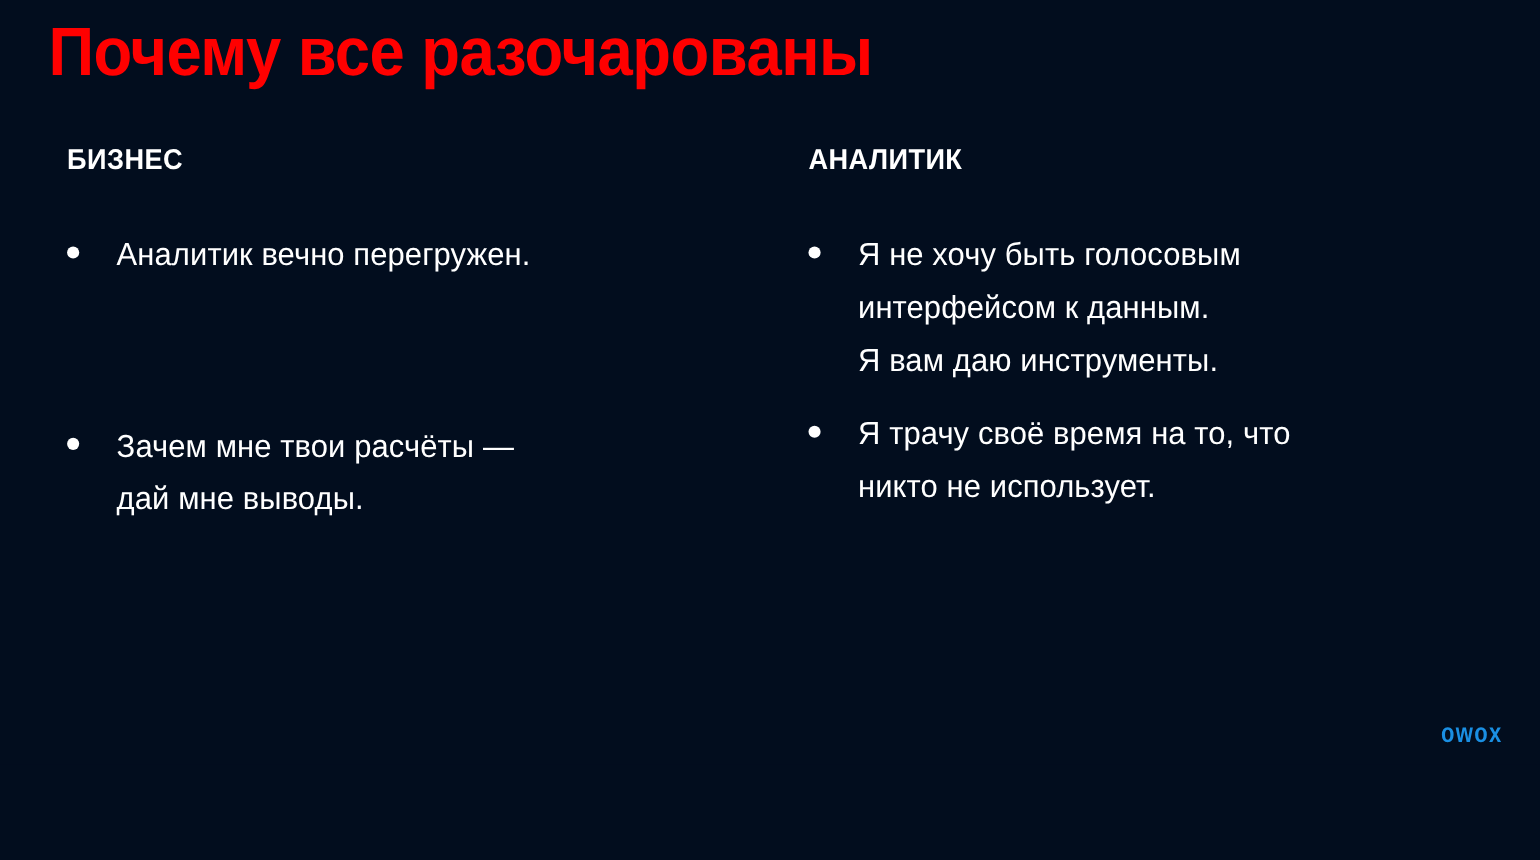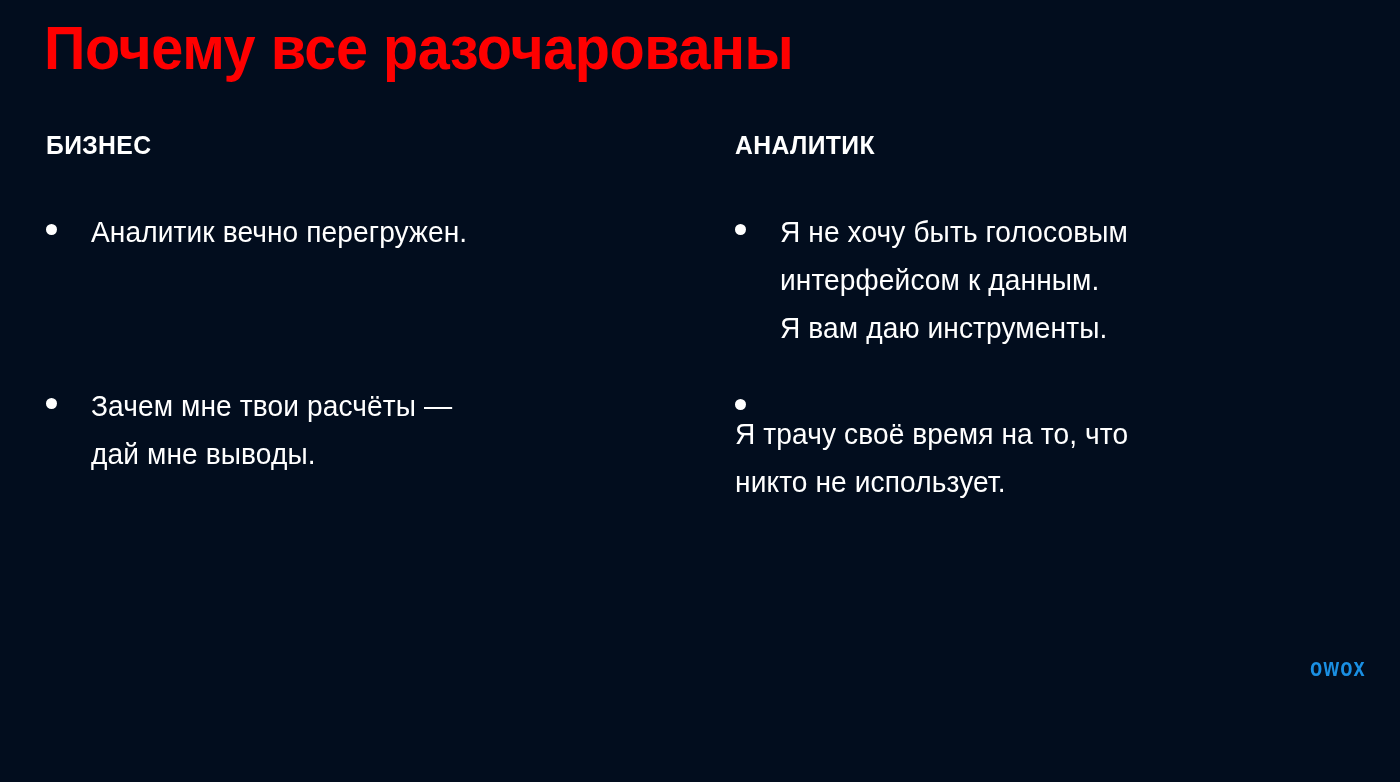--- a/index.html
+++ b/index.html
@@ -44,21 +44,21 @@
     left: 0;
     top: 130px;
     width: 1400px;
     display: flex;
   }
 
   .column {
     position: relative;
   }
 
-  .column-business { width: 700px; padding-left: 46px; }
+  .column-business { width: 700px; padding-left: 61px; }
   .column-analyst  { width: 700px; padding-left: 35px; }
 
   .column-header {
     font-size: 26px;
     line-height: 30px;
     font-weight: bold;
     color: #ffffff;
     letter-spacing: 0.4px;
     transform: scaleX(0.95);
     transform-origin: left center;
@@ -101,21 +101,21 @@
   }
 
   .bullet-line { display: block; white-space: nowrap; }
 
   
   .column-business .bullet-item-0 { margin-top: 0px; }
   .column-business .bullet-item-1 { margin-top: 125px; }
   .column-business .bullet-item-2 { margin-top: 126px; }
 
   .column-analyst .bullet-item-0 { margin-top: 0px; }
-  .column-analyst .bullet-item-1 { margin-top: 31px; flex-direction: column; }
+  .column-analyst .bullet-item-1 { margin-top: 19px; }
   .column-analyst .bullet-item-2 { margin-top: 126px; }
 
   
   .logo {
     position: absolute;
     right: 34px;
     bottom: 14px;
     font-size: 25px;
     line-height: 28px;
     font-weight: bold;

